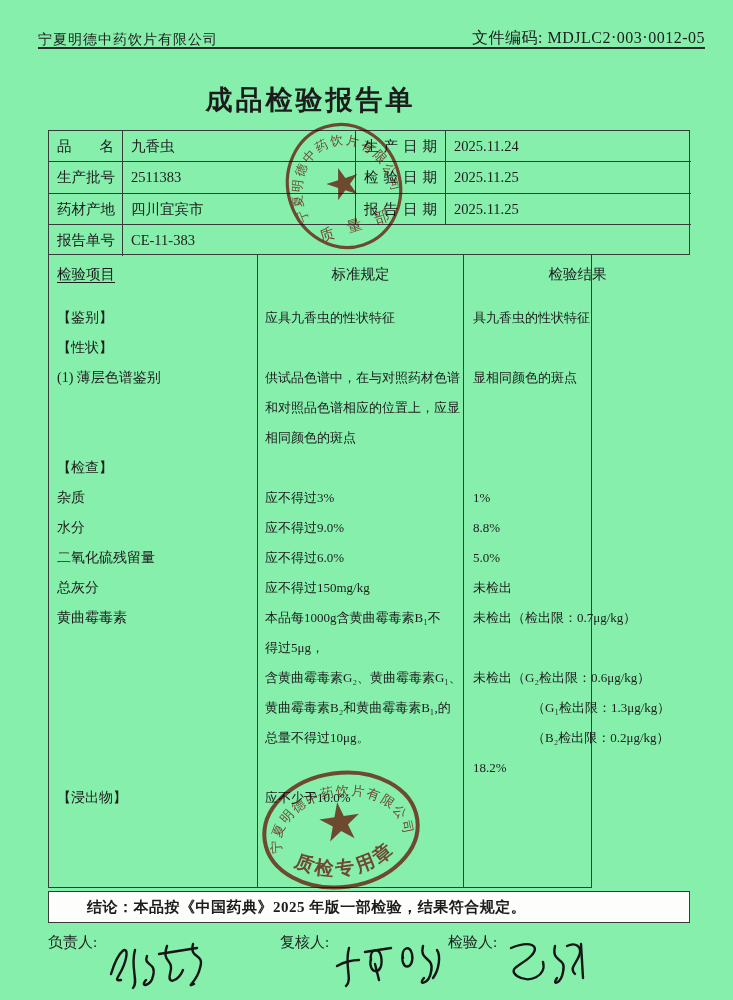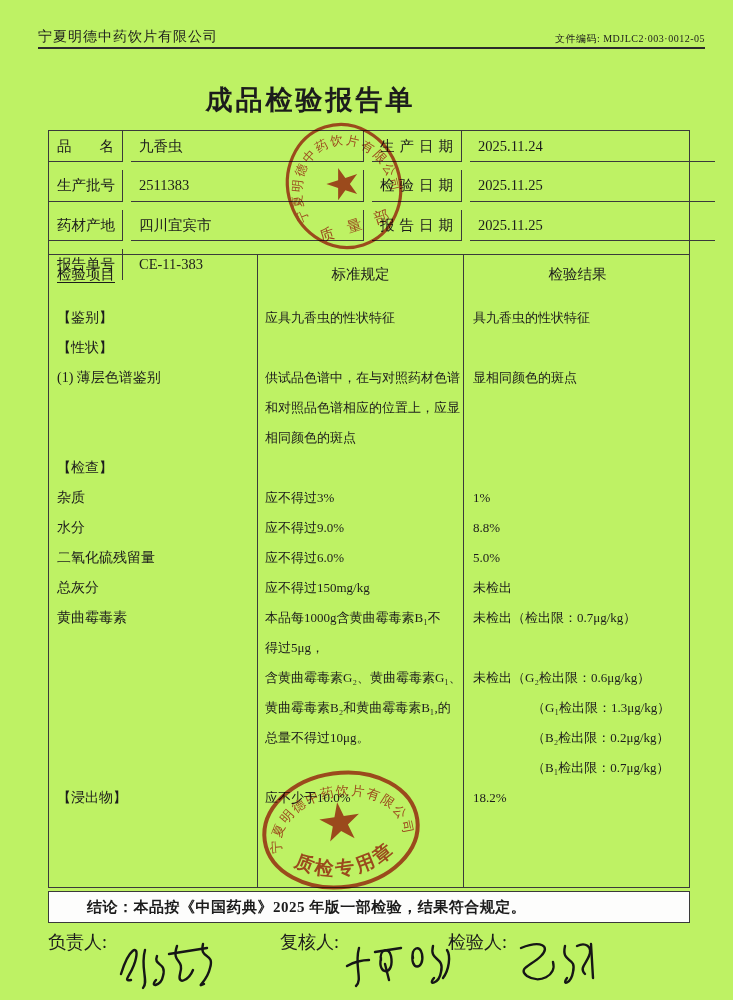--- a/index.html
+++ b/index.html
@@ -2,45 +2,45 @@
 <html><head>
 <meta charset="utf-8">
 <style>
   * { box-sizing: border-box; margin: 0; padding: 0; }
   html,body { width:733px; height:1000px; }
   body {
     background:#f4f4f2;
     font-family:"Liberation Serif","DejaVu Serif",serif;
     color:#1c1c1c;
   }
-  .page { position:relative; width:733px; height:1000px; background:#bef264; overflow:hidden; }
+  .page { position:relative; width:733px; height:1000px; background:#86efac; overflow:hidden; }
 
   
   .hdr { position:absolute; top:28px; left:38px; width:667px; display:flex; justify-content:space-between; align-items:flex-end; }
   .hdr-company { font-size:14px; letter-spacing:1px; }
-  .hdr-code { font-size:10px; letter-spacing:.5px; }
+  .hdr-code { font-size:16px; letter-spacing:.5px; }
   .hdr-rule { position:absolute; top:47px; left:38px; width:667px; height:2px; background:#2b2b2b; }
 
   .doc-title { position:absolute; top:82px; left:0; width:621px; text-align:center; font-size:27px; font-weight:bold; letter-spacing:3px; }
 
   
   .info-table {
     position:absolute; top:130px; left:48px; width:642px; height:125px;
     display:grid; grid-template-columns:74px 233px 90px 245px; grid-auto-rows:31.25px;
-    border:1px solid #3a3a3a; font-size:14.5px;gap:8px;
+    border:1px solid #3a3a3a; font-size:14.5px;
   }
   .info-table .cell { border-right:1px solid #3a3a3a; border-bottom:1px solid #3a3a3a; padding:0 8px; line-height:30px; overflow:hidden; white-space:nowrap; }
   .info-table .cell.last-col { border-right:none; }
   .info-table .cell.last-row { border-bottom:none; }
   .info-table .lbl { text-align:justify; text-align-last:justify; }
   .info-table .span3 { grid-column:2 / 5; }
 
   
   .main-table {
-    position:absolute; top:255px; left:48px; width:642px; height:633px;
+    position:absolute; top:255px; left:48px; width:544px; height:633px;
     border:1px solid #3a3a3a; border-top:none;
     display:grid; grid-template-columns:209px 206px 227px;
   }
   .col { overflow:hidden; }
   .col-item   { border-right:1px solid #3a3a3a; }
   .col-std    { border-right:1px solid #3a3a3a; }
   .col-head { height:48px; padding-top:8px; font-size:14.5px; line-height:22px; white-space:nowrap; }
   .col-item .col-head { padding-left:8px; }
   .col-head.center { text-align:center; }
   .col-head .u { text-decoration:underline; text-underline-offset:3px; }
@@ -53,21 +53,21 @@
   
   .conclusion {
     position:absolute; top:891px; left:48px; width:642px; height:32px;
     border:1px solid #3a3a3a; line-height:30px; padding-left:38px;
     font-size:15px; font-weight:600; letter-spacing:.5px; background:#fdfdfc;
   }
 
   
   .sig-row { position:absolute; top:932px; left:48px; width:660px; height:62px; }
   .sig-group { position:absolute; top:0; display:flex; align-items:flex-start; }
-  .sig-group .sig-label { font-size:18px; line-height:20px; white-space:nowrap; }
+  .sig-group .sig-label { font-size:15px; line-height:20px; white-space:nowrap; }
   .sig-group svg { margin-top:2px; }
   .sig-1 { left:0; }
   .sig-2 { left:232px; }
   .sig-3 { left:400px; }
   .sig-stroke { fill:none; stroke:#161616; stroke-width:2.4; stroke-linecap:round; stroke-linejoin:round; }
 
   
   .stamp { position:absolute; mix-blend-mode:multiply; opacity:.9; pointer-events:none; }
   .stamp-top { top:110px; left:274px; }
   .stamp-bottom { top:765px; left:256px; }
@@ -164,21 +164,20 @@
           <div class="line"></div>
           <div class="line">1%</div>
           <div class="line">8.8%</div>
           <div class="line">5.0%</div>
           <div class="line">未检出</div>
           <div class="line">未检出（检出限：0.7μg/kg）</div>
           <div class="line"></div>
           <div class="line">未检出（G₂检出限：0.6μg/kg）</div>
           <div class="line indent">（G₁检出限：1.3μg/kg）</div>
           <div class="line indent">（B₂检出限：0.2μg/kg）</div>
-          <div class="line indent">（B₁检出限：0.7μg/kg）</div>
           <div class="line">18.2%</div>
         </div>
     </div>
   </div>
 
   <svg class="stamp stamp-top" width="140" height="150" viewBox="0 0 140 150">
     <g transform="rotate(-18 70 76)">
       <ellipse class="ring" cx="70" cy="76" rx="56" ry="62" stroke-width="3.2"></ellipse>
       <path id="topArc" fill="none" d="M 26,97 A 45,52 0 1 1 114,97"></path>
       <text font-size="12.5" letter-spacing="2.2">

